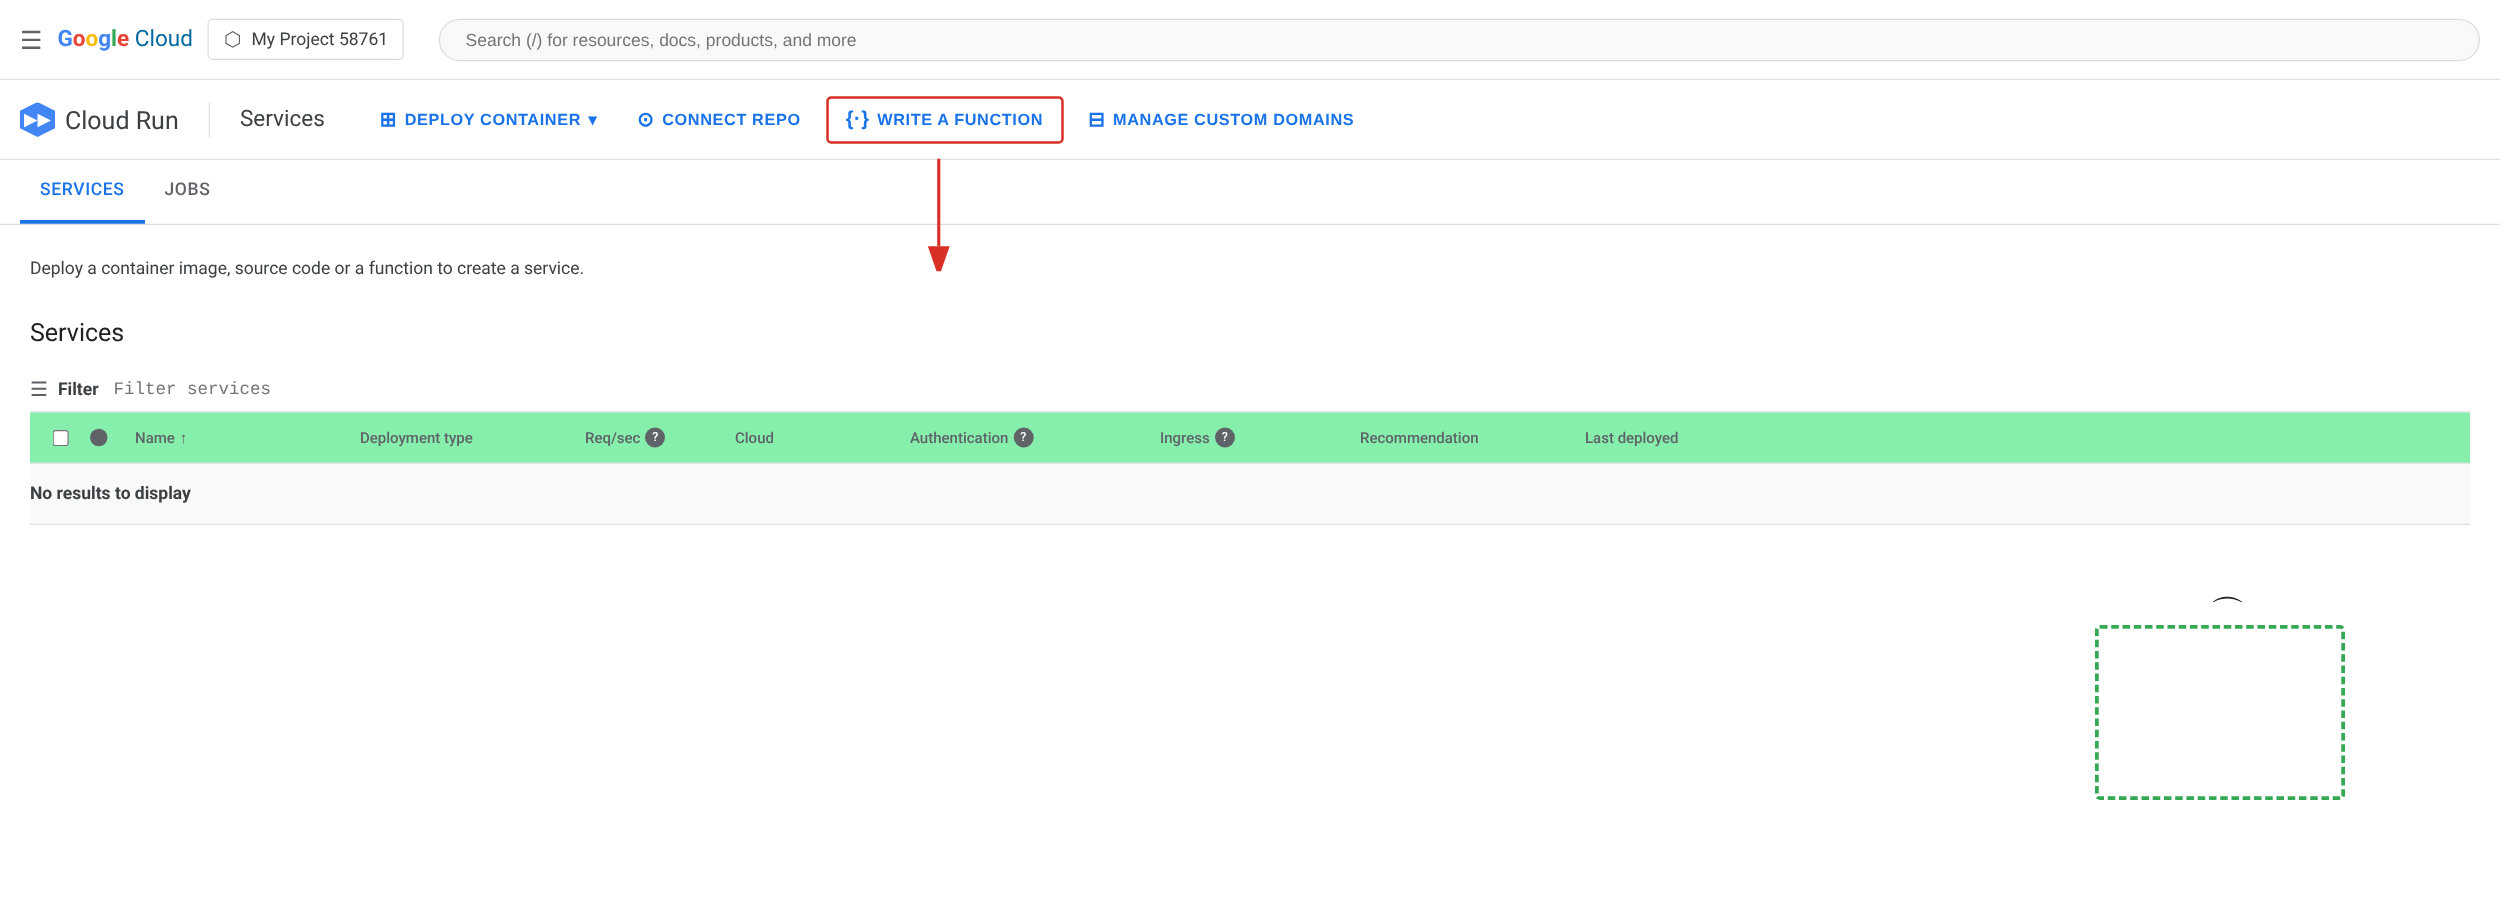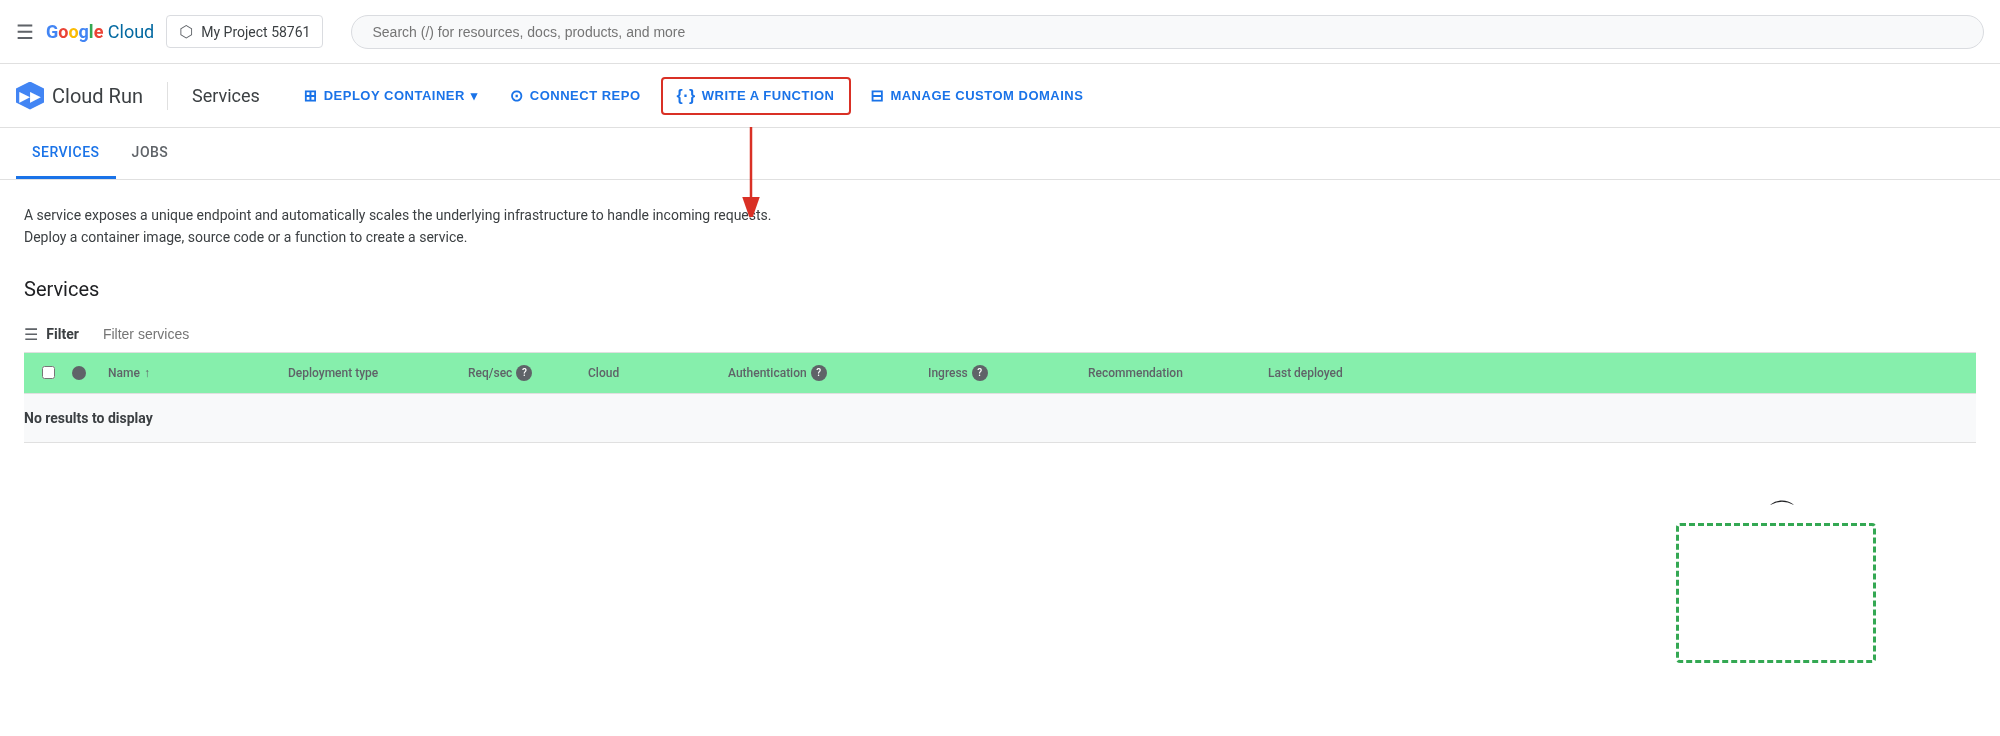--- a/index.html
+++ b/index.html
@@ -124,21 +124,21 @@
     .section-title { font-size: 20px; font-weight: 400; color: #202124; margin-bottom: 16px; }
 
     
     .filter-row {
       display: flex; align-items: center; gap: 8px;
       padding: 8px 0; border-bottom: 1px solid #e0e0e0;
       margin-bottom: 0;
     }
     .filter-icon { color: #5f6368; font-size: 16px; }
     .filter-label { font-size: 14px; font-weight: 700; color: #3c4043; }
-    .filter-input { font-size: 14px; color: #9aa0a6; margin-left: 16px; }
+    .filter-input { font-size: 14px; color: #9aa0a6; margin-left: 4px; font-family: Liberation Mono, monospace; }
 
     
     .table-container { width: 100%; }
     .table-header {
       display: grid;
       grid-template-columns: 48px 36px 180px 180px 120px 140px 200px 160px 180px 160px;
       padding: 12px 0;
       border-bottom: 1px solid #e0e0e0;
       background: #86efac;
     }
@@ -241,21 +241,20 @@
   </div>
 </div>
 
 <div class="tabs-bar">
   <div class="tab active">SERVICES</div>
   <div class="tab">JOBS</div>
 </div>
 
 <div class="main-content">
   <div class="description">
-    <div>A service exposes a unique endpoint and automatically scales the underlying infrastructure to handle incoming requests.</div>
     <div>Deploy a container image, source code or a function to create a service.</div>
   </div>
 
   <h2 class="section-title">Services</h2>
 
   <div class="filter-row">
     <span class="filter-icon">☰</span>
     <span class="filter-label">Filter</span>
     <input type="text" class="filter-input" style="border: none; outline: none; font-size: 14px; color: rgb(154, 160, 166); flex: 1 1 0%;" placeholder="Filter services">
   </div>

